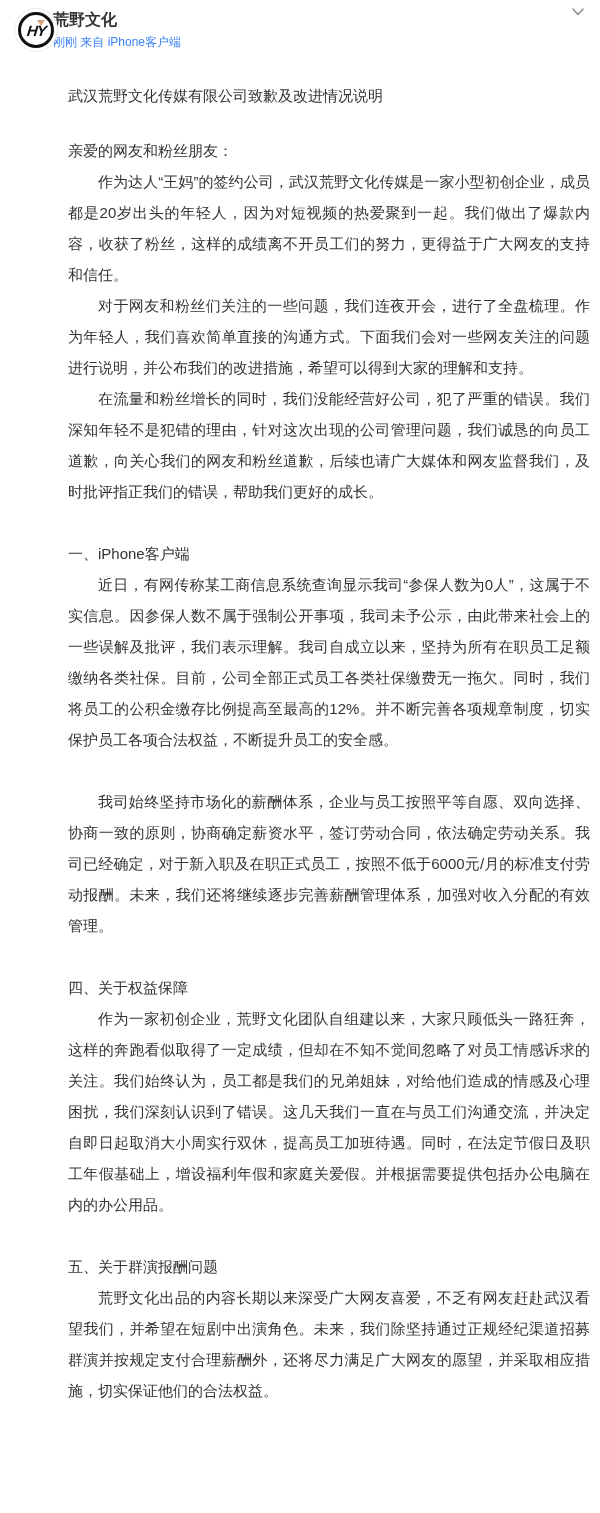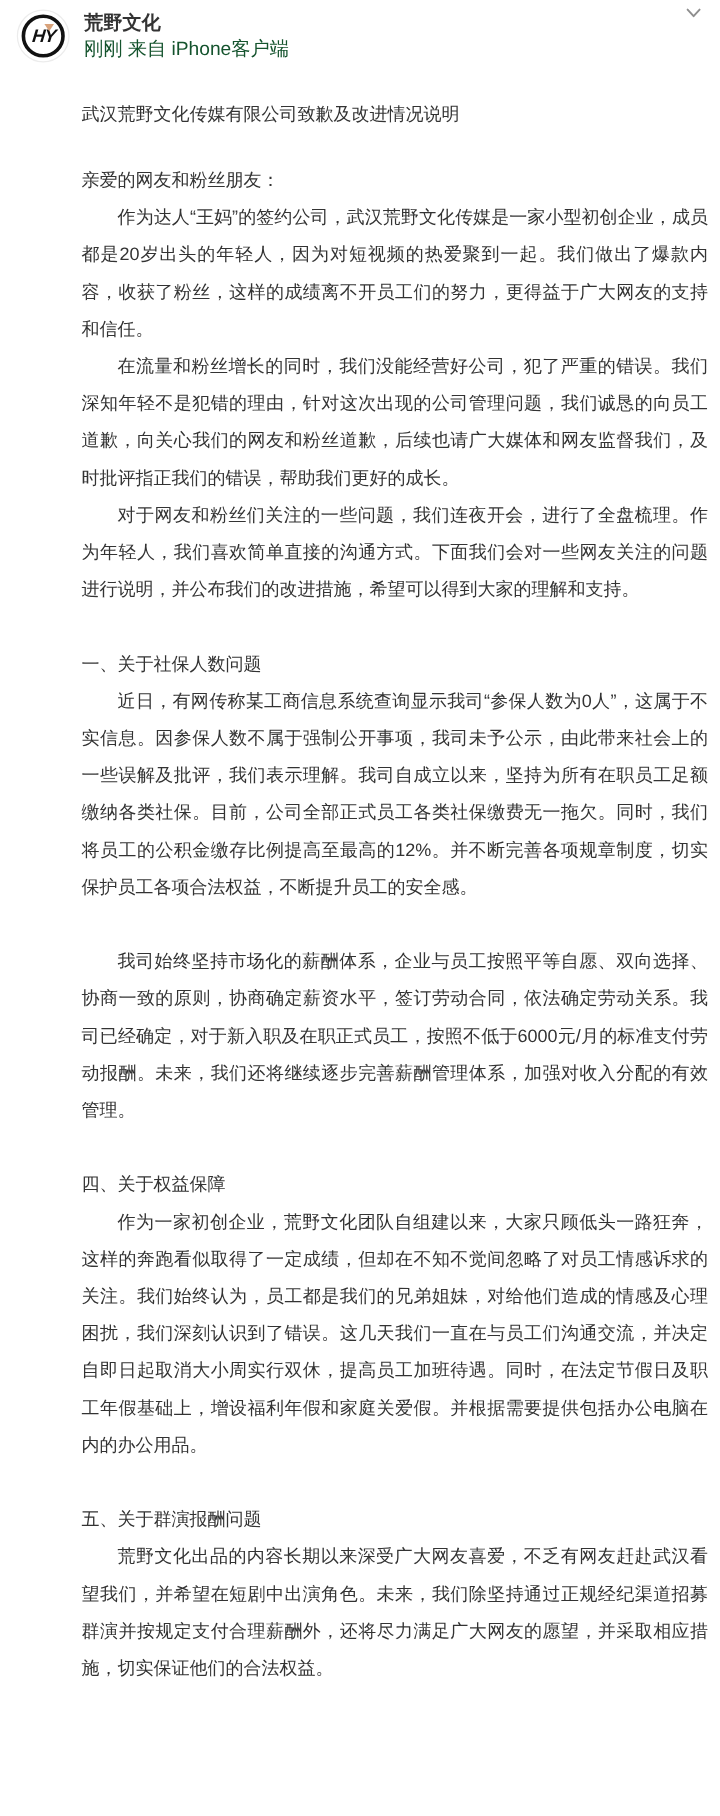--- a/index.html
+++ b/index.html
@@ -30,23 +30,23 @@
     font-weight:bold; font-style:italic; font-size:15px; color:#111;
     letter-spacing:-1px; transform:skewX(-6deg);
   }
   .avatar-accent {
     position:absolute; top:5px; right:6px;
     width:0; height:0;
     border-left:4px solid transparent;
     border-right:4px solid transparent;
     border-top:6px solid #d8a27a;
   }
-  .user-block { margin-left:54px; padding-top:2px; }
+  .user-block { margin-left:37px; padding-top:2px; }
   .author { font-size:16px; font-weight:bold; color:#333; line-height:20px; }
-  .meta { font-size:16px; color:#14532d; line-height:16px; margin-top:4px; }
+  .meta { font-size:12px; color:#3b82f6; line-height:16px; margin-top:4px; }
   .header-chevron { position:absolute; right:14px; top:4px; cursor:pointer; }
 
   
   .post-body {
     margin:6px 16px 0 68px;
     width:522px;
     font-size:15px;
     line-height:31px;
     color:#333;
     text-align:justify;
@@ -76,25 +76,25 @@
         <polyline points="3,3 8,8.5 13,3" fill="none" stroke="#8f8f8f" stroke-width="1.6" stroke-linecap="round" stroke-linejoin="round"></polyline>
       </svg>
     </div>
   </div>
 
   <div class="post-body">
     <p class="noindent">武汉荒野文化传媒有限公司致歉及改进情况说明</p>
     <p class="noindent">亲爱的网友和粉丝朋友：</p>
 
     <p>作为达人“王妈”的签约公司，武汉荒野文化传媒是一家小型初创企业，成员都是20岁出头的年轻人，因为对短视频的热爱聚到一起。我们做出了爆款内容，收获了粉丝，这样的成绩离不开员工们的努力，更得益于广大网友的支持和信任。</p>
+    <p>对于网友和粉丝们关注的一些问题，我们连夜开会，进行了全盘梳理。作为年轻人，我们喜欢简单直接的沟通方式。下面我们会对一些网友关注的问题进行说明，并公布我们的改进措施，希望可以得到大家的理解和支持。</p>
     <p>在流量和粉丝增长的同时，我们没能经营好公司，犯了严重的错误。我们深知年轻不是犯错的理由，针对这次出现的公司管理问题，我们诚恳的向员工道歉，向关心我们的网友和粉丝道歉，后续也请广大媒体和网友监督我们，及时批评指正我们的错误，帮助我们更好的成长。</p>
-    <p>对于网友和粉丝们关注的一些问题，我们连夜开会，进行了全盘梳理。作为年轻人，我们喜欢简单直接的沟通方式。下面我们会对一些网友关注的问题进行说明，并公布我们的改进措施，希望可以得到大家的理解和支持。</p>
 
     <div class="section">
-      <p class="noindent">一、关于社保人数问题</p>
+      <p class="noindent">一、iPhone客户端</p>
       <p>近日，有网传称某工商信息系统查询显示我司“参保人数为0人”，这属于不实信息。因参保人数不属于强制公开事项，我司未予公示，由此带来社会上的一些误解及批评，我们表示理解。我司自成立以来，坚持为所有在职员工足额缴纳各类社保。目前，公司全部正式员工各类社保缴费无一拖欠。同时，我们将员工的公积金缴存比例提高至最高的12%。并不断完善各项规章制度，切实保护员工各项合法权益，不断提升员工的安全感。</p>
     </div>
     <div class="section">
       <p>我司始终坚持市场化的薪酬体系，企业与员工按照平等自愿、双向选择、协商一致的原则，协商确定薪资水平，签订劳动合同，依法确定劳动关系。我司已经确定，对于新入职及在职正式员工，按照不低于6000元/月的标准支付劳动报酬。未来，我们还将继续逐步完善薪酬管理体系，加强对收入分配的有效管理。</p>
     </div>
     <div class="section">
       <p class="noindent">四、关于权益保障</p>
       <p>作为一家初创企业，荒野文化团队自组建以来，大家只顾低头一路狂奔，这样的奔跑看似取得了一定成绩，但却在不知不觉间忽略了对员工情感诉求的关注。我们始终认为，员工都是我们的兄弟姐妹，对给他们造成的情感及心理困扰，我们深刻认识到了错误。这几天我们一直在与员工们沟通交流，并决定自即日起取消大小周实行双休，提高员工加班待遇。同时，在法定节假日及职工年假基础上，增设福利年假和家庭关爱假。并根据需要提供包括办公电脑在内的办公用品。</p>
     </div>
     <div class="section">

